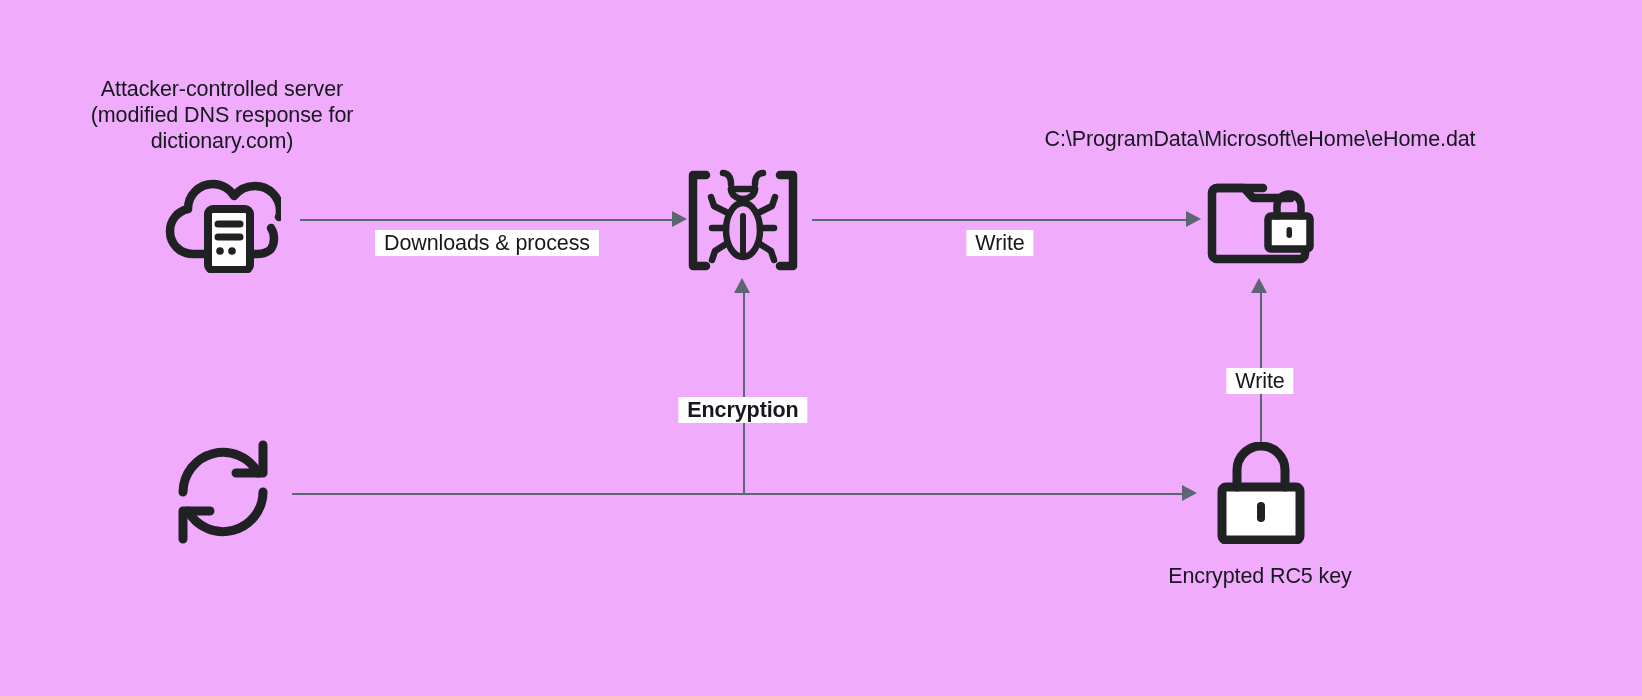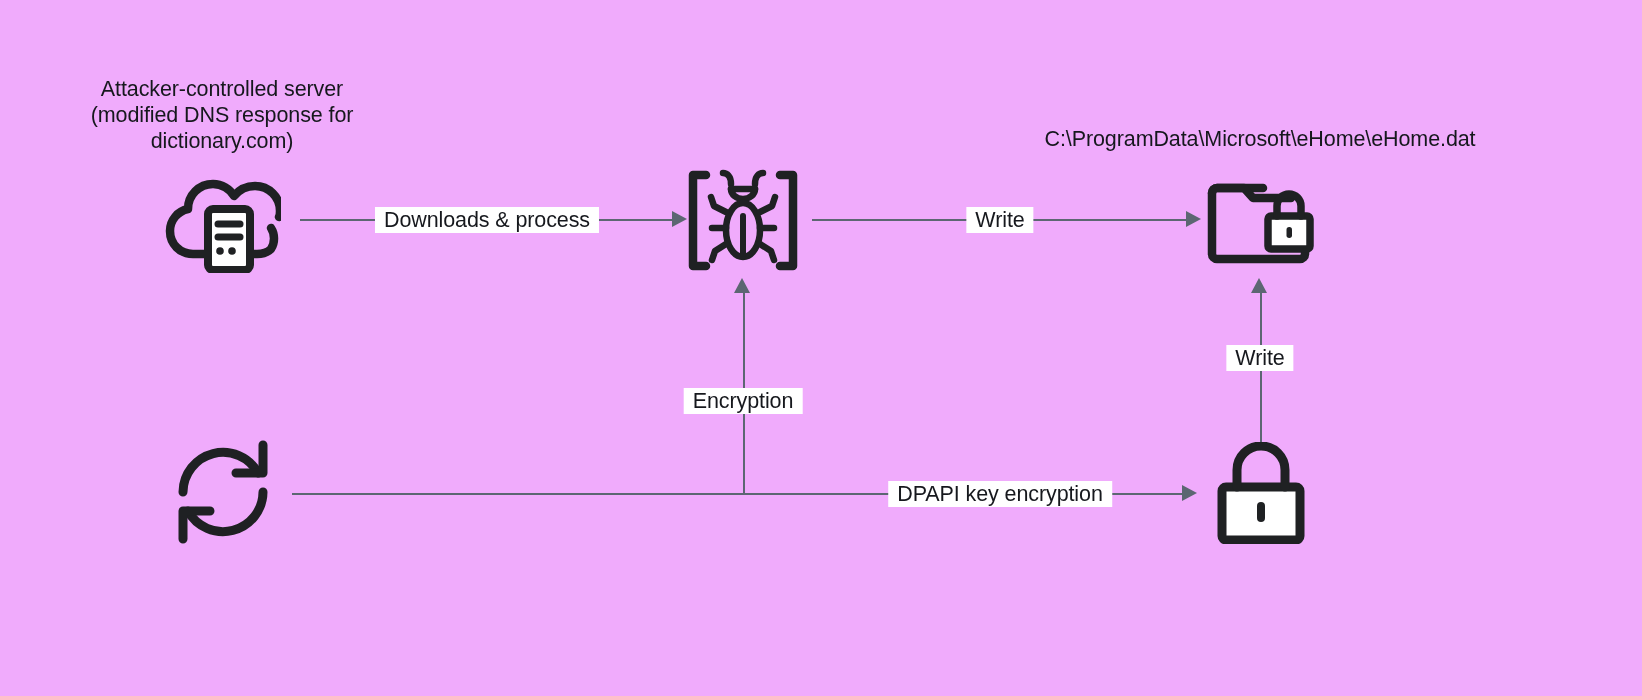--- a/index.html
+++ b/index.html
@@ -34,20 +34,21 @@
   }
   .edge-label {
     color: #16181d;
     font-size: 21.5px;
     line-height: 26px;
     letter-spacing: -0.1px;
     white-space: nowrap;
     background: #ffffff;
     padding: 0 9px;
     transform: translate(-50%, -50%);
+    margin-top: 23px;
   }
 
   
   .hline {
     height: 0;
     border-top: 2.2px solid #5c6672;
   }
   .vline {
     width: 0;
     border-left: 2.2px solid #5c6672;
@@ -142,32 +143,32 @@
       <path d="M13 52 A40 40 0 0 1 88 33" stroke="#1f2123" stroke-width="9" stroke-linecap="round" fill="none"></path>
       <path d="M93 5 V33 H66" stroke="#1f2123" stroke-width="9" stroke-linecap="round" stroke-linejoin="round" fill="none"></path>
       <path d="M93 52 A40 40 0 0 1 18 71" stroke="#1f2123" stroke-width="9" stroke-linecap="round" fill="none"></path>
       <path d="M13 99 V71 H40" stroke="#1f2123" stroke-width="9" stroke-linecap="round" stroke-linejoin="round" fill="none"></path>
     </svg>
   </div>
 
 
   <div class="abs hline" style="left:292px; top:493px; width:898px;"></div>
   <div class="abs arrow-head arrow-right" style="left:1182px; top:485px;"></div>
-  <div class="abs edge-label" style="left:1000px; top:494px;">DPAPI key encryption</div>
 
   <div class="abs vline" style="left:743px; top:292px; height:202px;"></div>
   <div class="abs arrow-head arrow-up" style="left:734px; top:278px;"></div>
-  <div class="abs edge-label" style="left:743px; top:401px;">Encryption</div>
+  <div class="abs edge-label" style="left:743px; top:387px;font-weight:bold;">Encryption</div>
 
   <div class="abs vline" style="left:1260px; top:292px; height:155px;"></div>
   <div class="abs arrow-head arrow-up" style="left:1251px; top:278px;"></div>
   <div class="abs edge-label" style="left:1260px; top:358px;">Write</div>
 
   <div class="abs icon" style="left:1216px; top:442px; width:90px; height:102px;">
     <svg width="90" height="102" viewBox="0 0 90 102" fill="none">
       <rect x="6" y="45" width="78" height="53" rx="4" fill="#ffffff" stroke="#1f2123" stroke-width="9"></rect>
       <path d="M21 45 V28 a24 24 0 0 1 48 0 V45" stroke="#1f2123" stroke-width="9" stroke-linecap="round" fill="none"></path>
       <rect x="41" y="60" width="8" height="20" rx="4" fill="#1f2123"></rect>
     </svg>
   </div>
 
+  <div class="abs label center-block" style="left:1260px; top:563px; width:380px;">Encrypted RC5 key</div>
 
 </div>
 
 </body></html>

